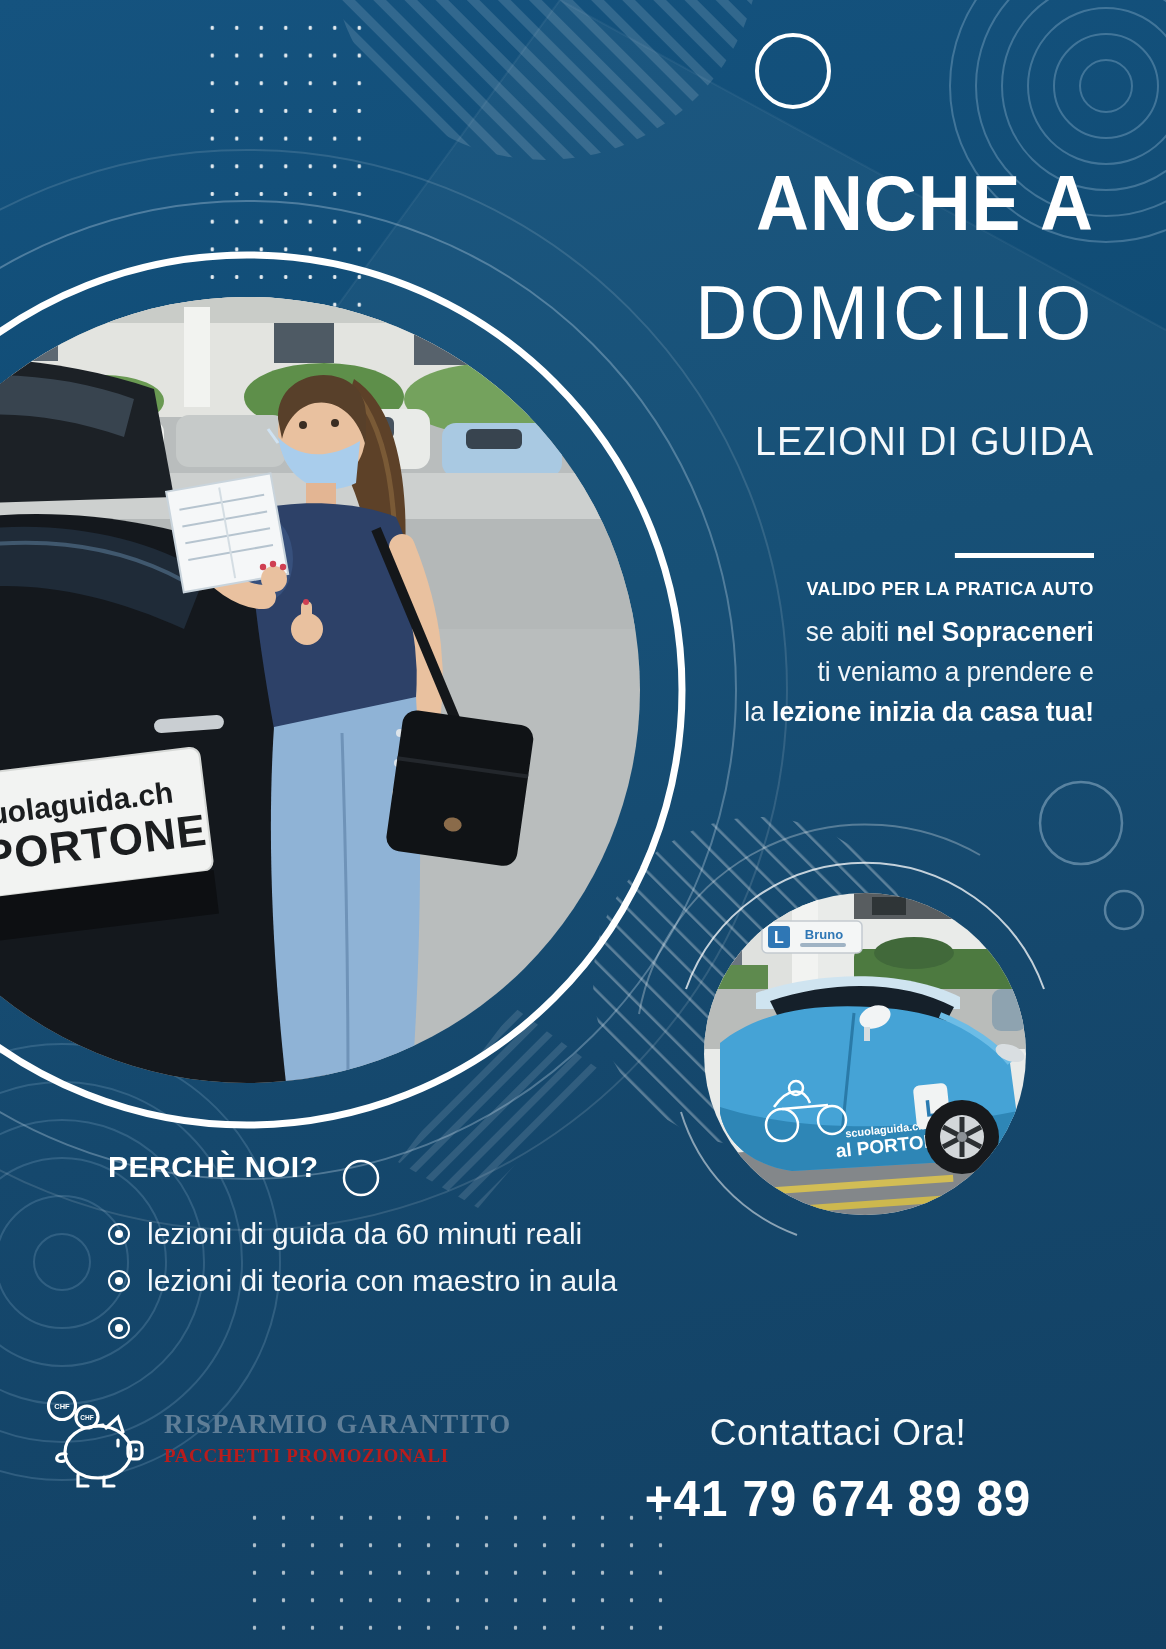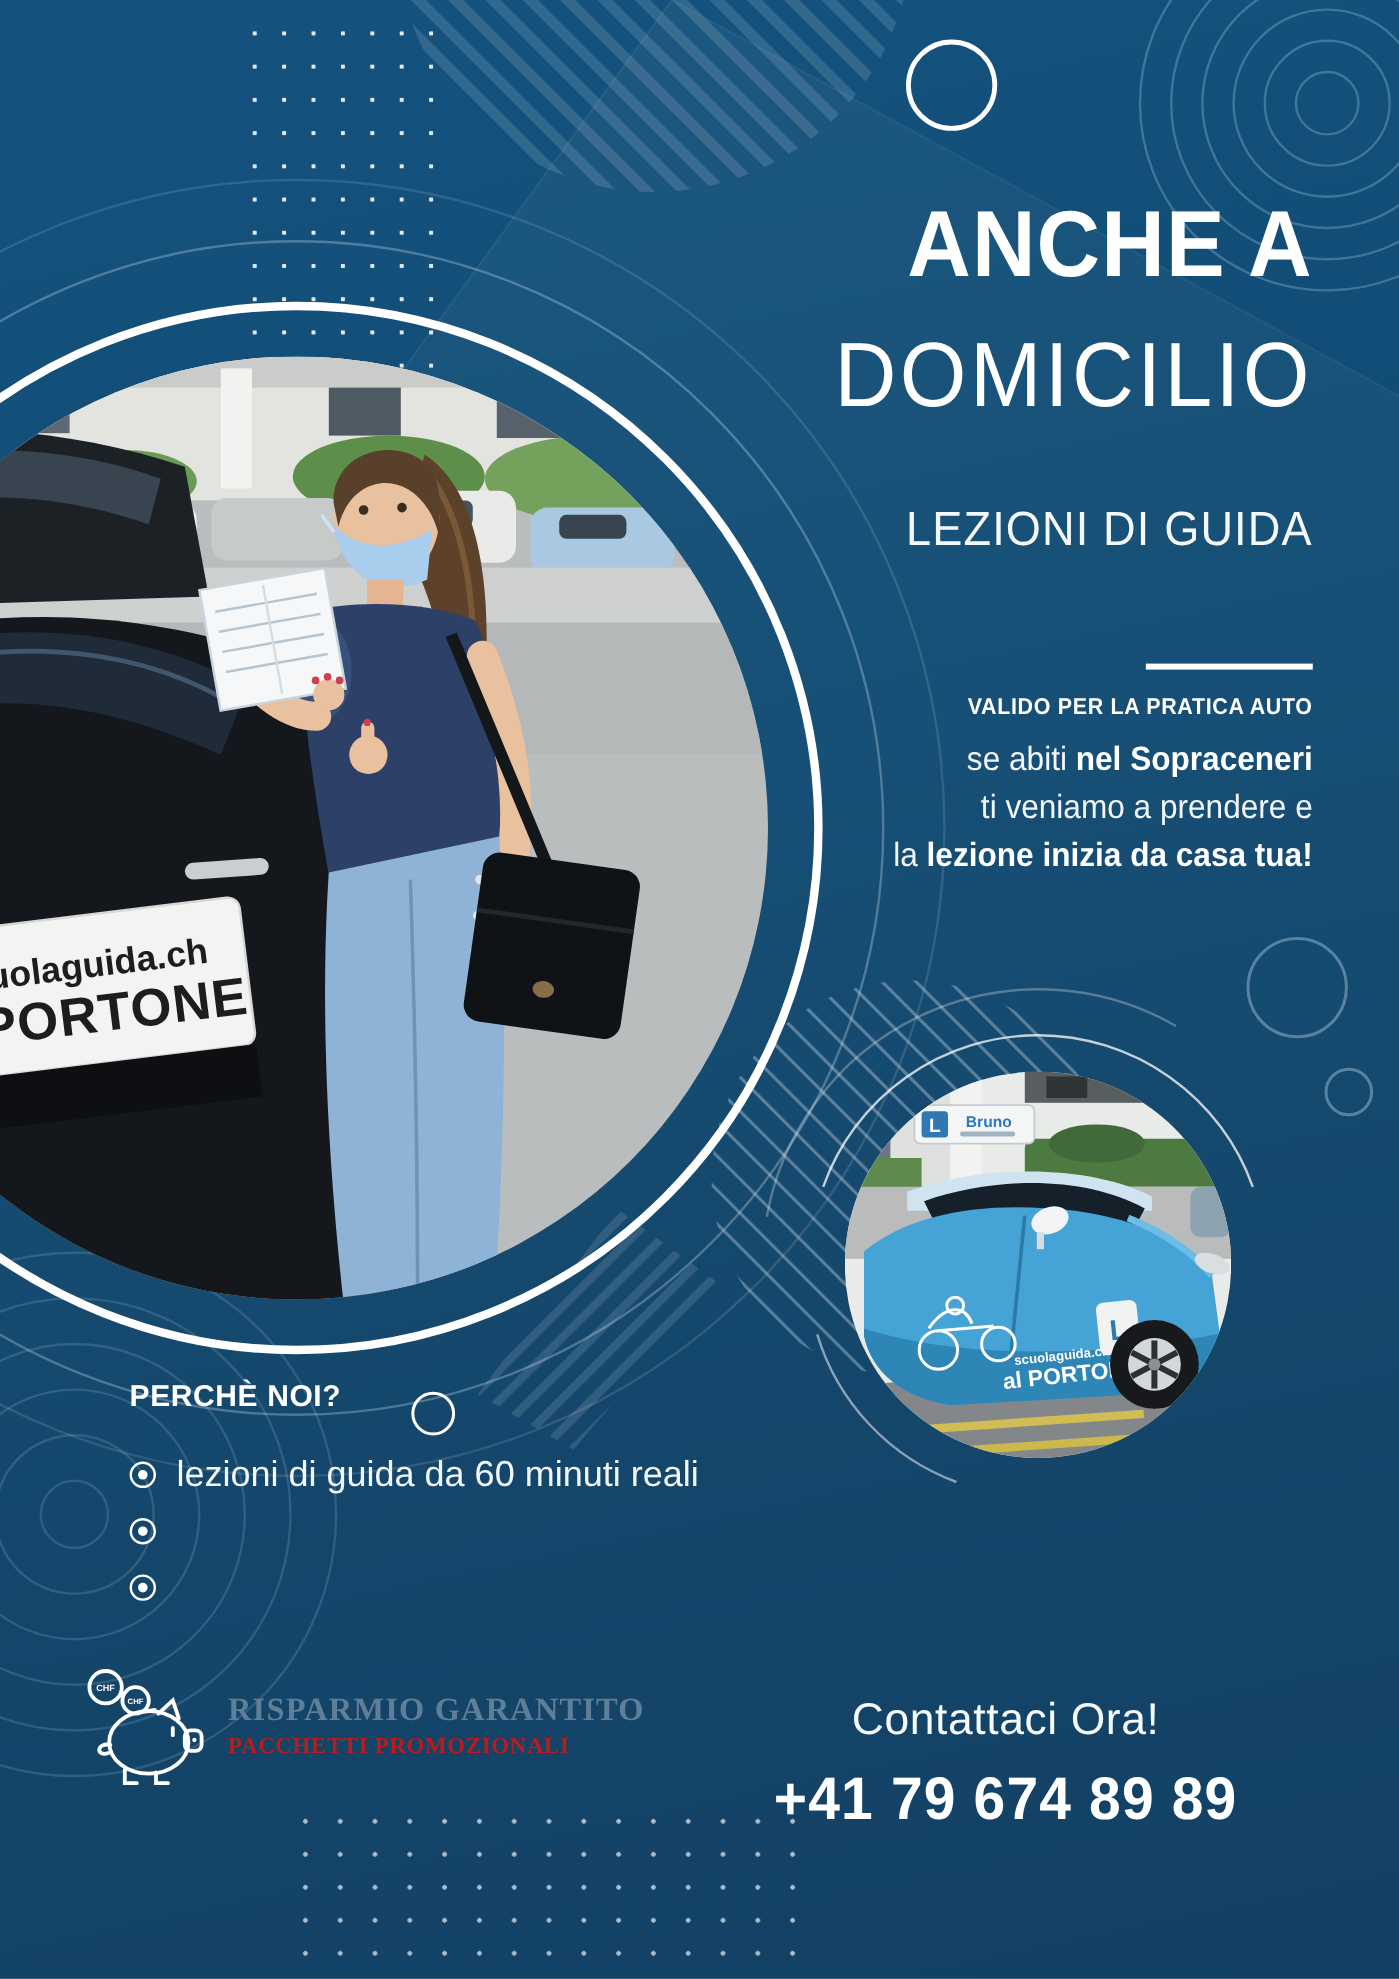--- a/index.html
+++ b/index.html
@@ -22,27 +22,27 @@
   #hero{position:absolute;right:72px;top:160px;z-index:3;text-align:right;transform:scaleX(.94);transform-origin:100% 0;}
   .hl1{font-size:78px;font-weight:800;line-height:86px;letter-spacing:1px;}
   .hl2{font-size:76px;font-weight:400;line-height:85px;letter-spacing:3px;margin-top:24px;}
   .tagline{font-size:40px;font-weight:400;line-height:44px;letter-spacing:1px;margin-top:64px;color:#f4f8fb;}
   .divider{display:inline-block;width:148px;height:5px;background:#fff;margin-top:90px;}
   .kicker{font-size:19px;font-weight:700;letter-spacing:.6px;margin-top:16px;}
   .pitch{font-size:28px;font-weight:400;line-height:40px;margin-top:12px;color:#f2f6fa;}
   .pitch b{font-weight:700;color:#fff;}
   
   #why{position:absolute;left:108px;top:1150px;z-index:3;}
-  .why-title{font-size:25px;font-weight:700;letter-spacing:.5px;}
+  .why-title{font-size:30px;font-weight:700;letter-spacing:.5px;}
   .why-list{list-style:none;margin:26px 0 0 0;padding:0;}
   .why-list li{display:flex;align-items:center;height:47px;font-size:30px;color:#f3f7fa;}
   .bullet{width:18px;height:18px;border:2px solid #fff;border-radius:50%;margin-right:17px;position:relative;flex:0 0 auto;}
   .bullet i{position:absolute;left:5px;top:5px;width:8px;height:8px;border-radius:50%;background:#fff;}
   
-  #promo{position:absolute;left:66px;top:1390px;z-index:3;display:flex;align-items:center;}
+  #promo{position:absolute;left:40px;top:1390px;z-index:3;display:flex;align-items:center;}
   #promo .texts{margin-left:16px;font-family:Liberation Serif, serif;}
   .promo-muted{font-size:27px;font-weight:700;letter-spacing:1px;color:#5f7e97;line-height:31px;}
   .promo-bold{font-size:19px;font-weight:700;letter-spacing:.6px;color:#b91c1c;line-height:31px;}
   
   #contact{position:absolute;left:612px;top:1412px;width:452px;text-align:center;z-index:3;}
   .cta{font-size:37px;font-weight:400;letter-spacing:.5px;color:#f6fafc;}
   .phone{font-size:50px;font-weight:800;letter-spacing:1px;margin-top:16px;transform:scaleX(.95);}
 </style>
 </head>
 <body>
@@ -299,20 +299,21 @@
     <li>
       <span class="bullet">
           <i></i>
         </span>
       <span>lezioni di guida da 60 minuti reali</span>
     </li>
     <li>
       <span class="bullet">
           <i></i>
         </span>
+      <span>lezioni di teoria con maestro in aula</span>
     </li>
     <li>
       <span class="bullet">
           <i></i>
         </span>
     </li>
   </ul>
 </div>
 
 <div id="promo">

